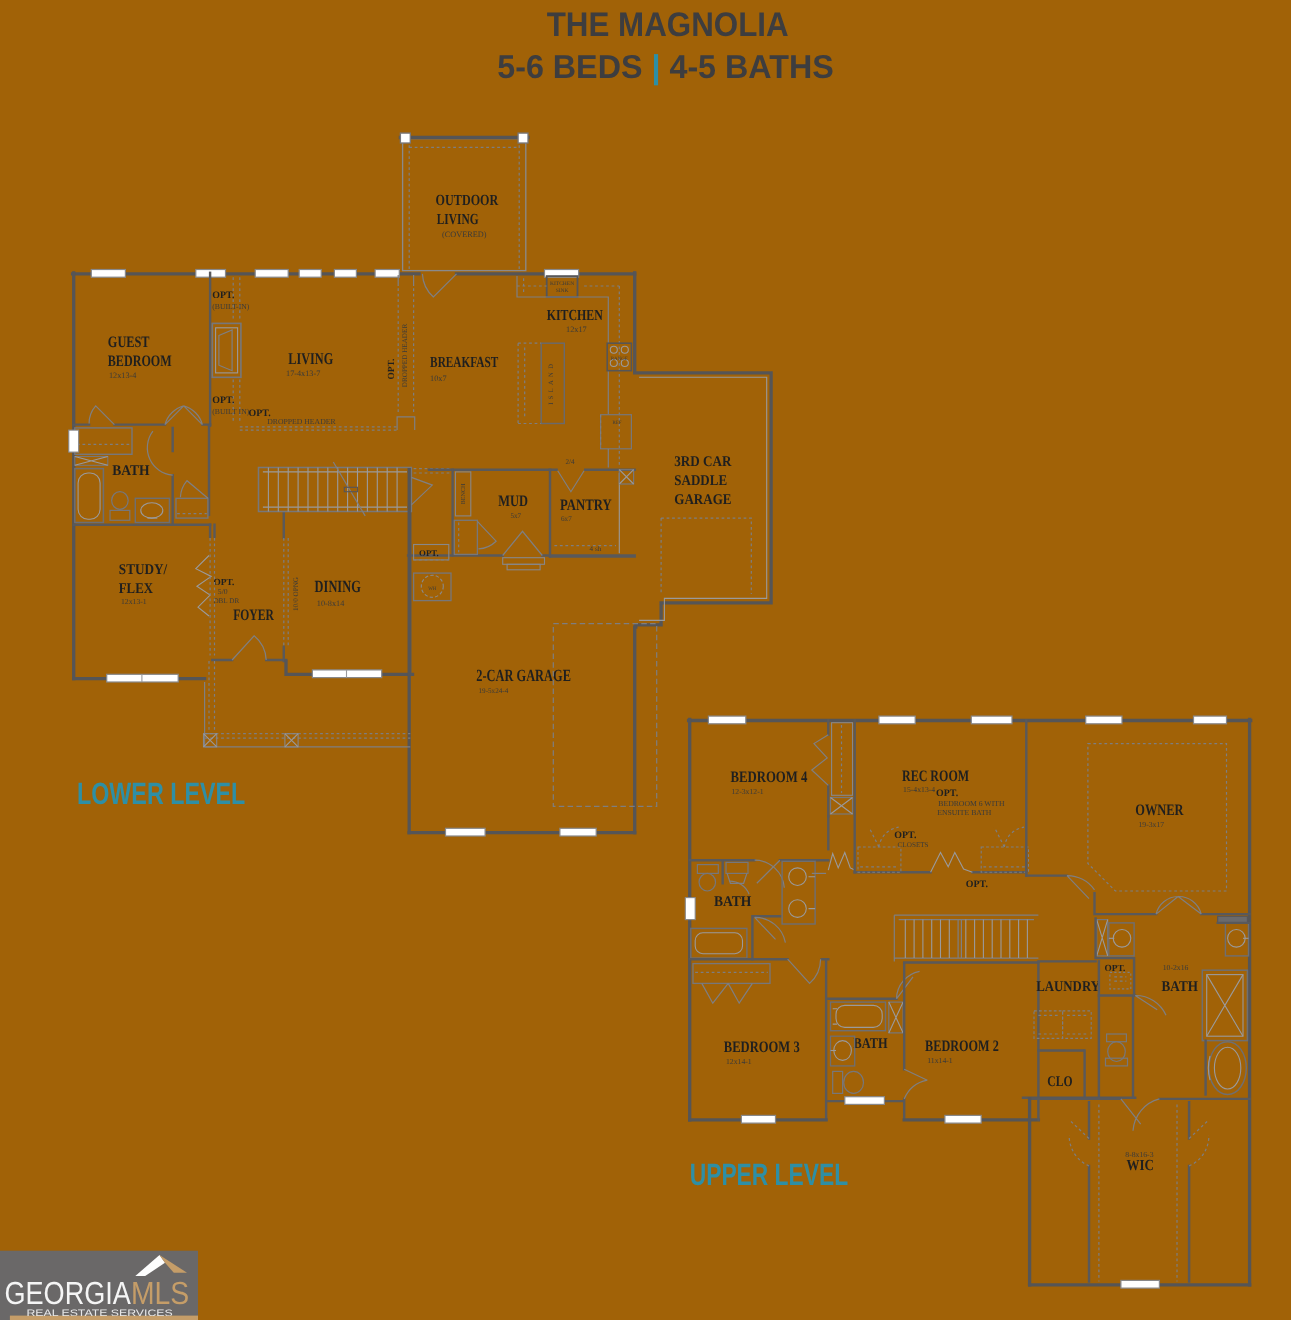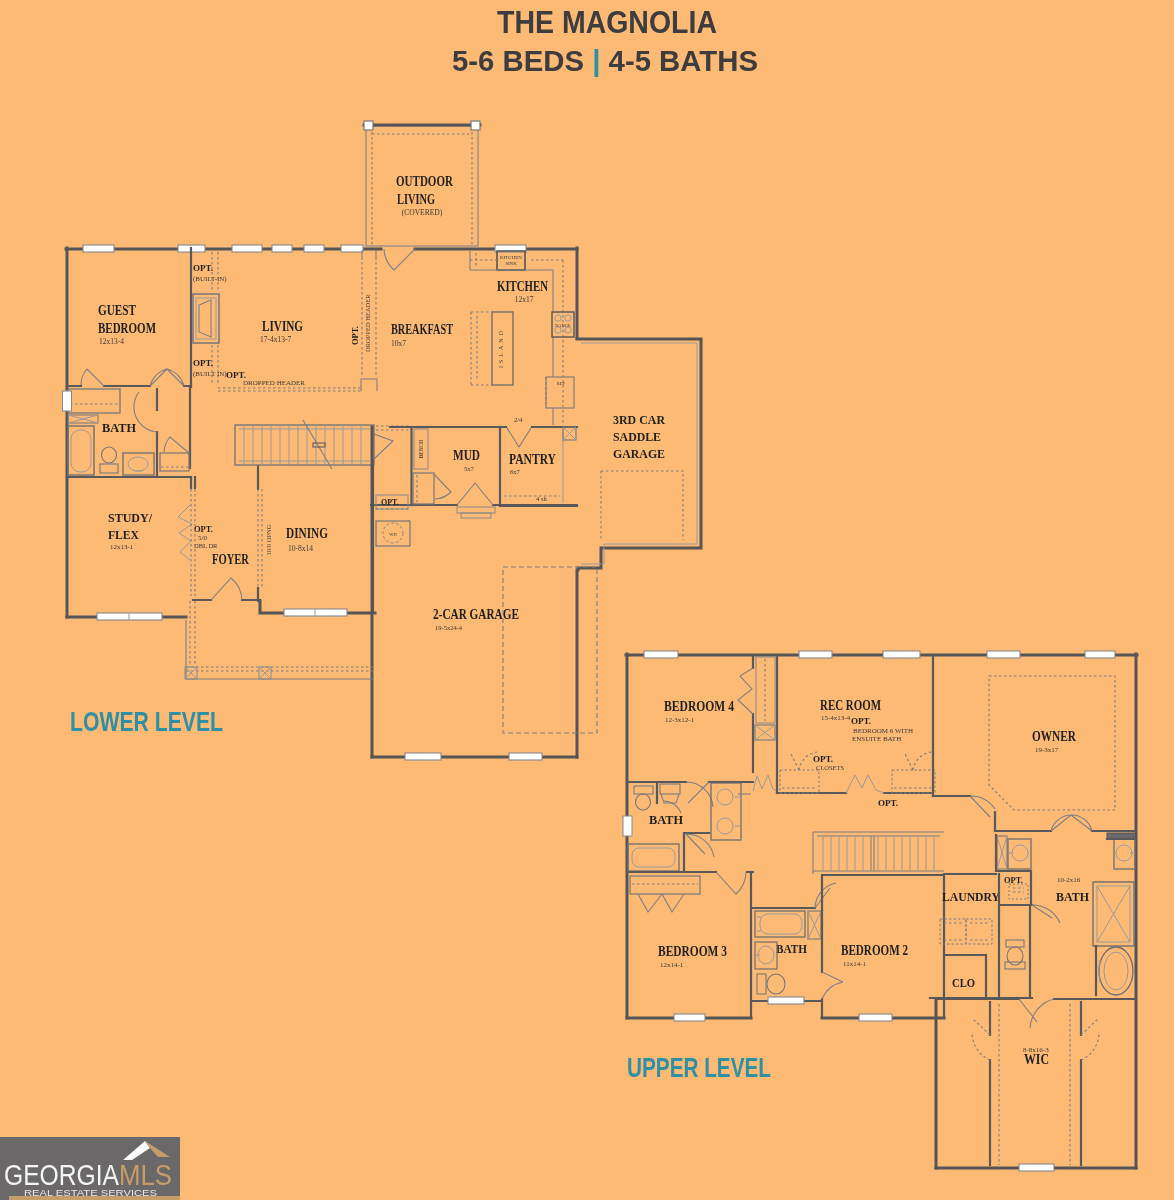--- a/index.html
+++ b/index.html
@@ -1,16 +1,16 @@
 <!DOCTYPE html>
 <html><head>
 <meta charset="utf-8">
 <style>
 html,body{margin:0;padding:0;background:#fff;}
-#page{position:relative;width:1174px;height:1200px;background:#fdba74;overflow:hidden;}
+#page{position:relative;width:1174px;height:1200px;background:#a16207;overflow:hidden;}
 svg{position:absolute;left:0;top:0;}
 .w{stroke:#555557;stroke-width:3;fill:none;stroke-linecap:square}
 .v{stroke:#59595b;stroke-width:2.2;fill:none;stroke-linecap:square}
 .t{stroke:#7f7f82;stroke-width:1.1;fill:none}
 .s{stroke:#9a9a9c;stroke-width:1;fill:none}
 .d{stroke:#7e7e80;stroke-width:1.1;fill:none;stroke-dasharray:5 3}
 .d2{stroke:#7e7e80;stroke-width:1.1;fill:none;stroke-dasharray:2.5 2.5}
 .rm{font-family:"Liberation Serif",serif;font-weight:bold;fill:#1f1f1f}
 .dm{font-family:"Liberation Serif",serif;fill:#3a3a3a}
 .lvl{font-family:"Liberation Sans",sans-serif;font-weight:bold;fill:#2e8fa5}

